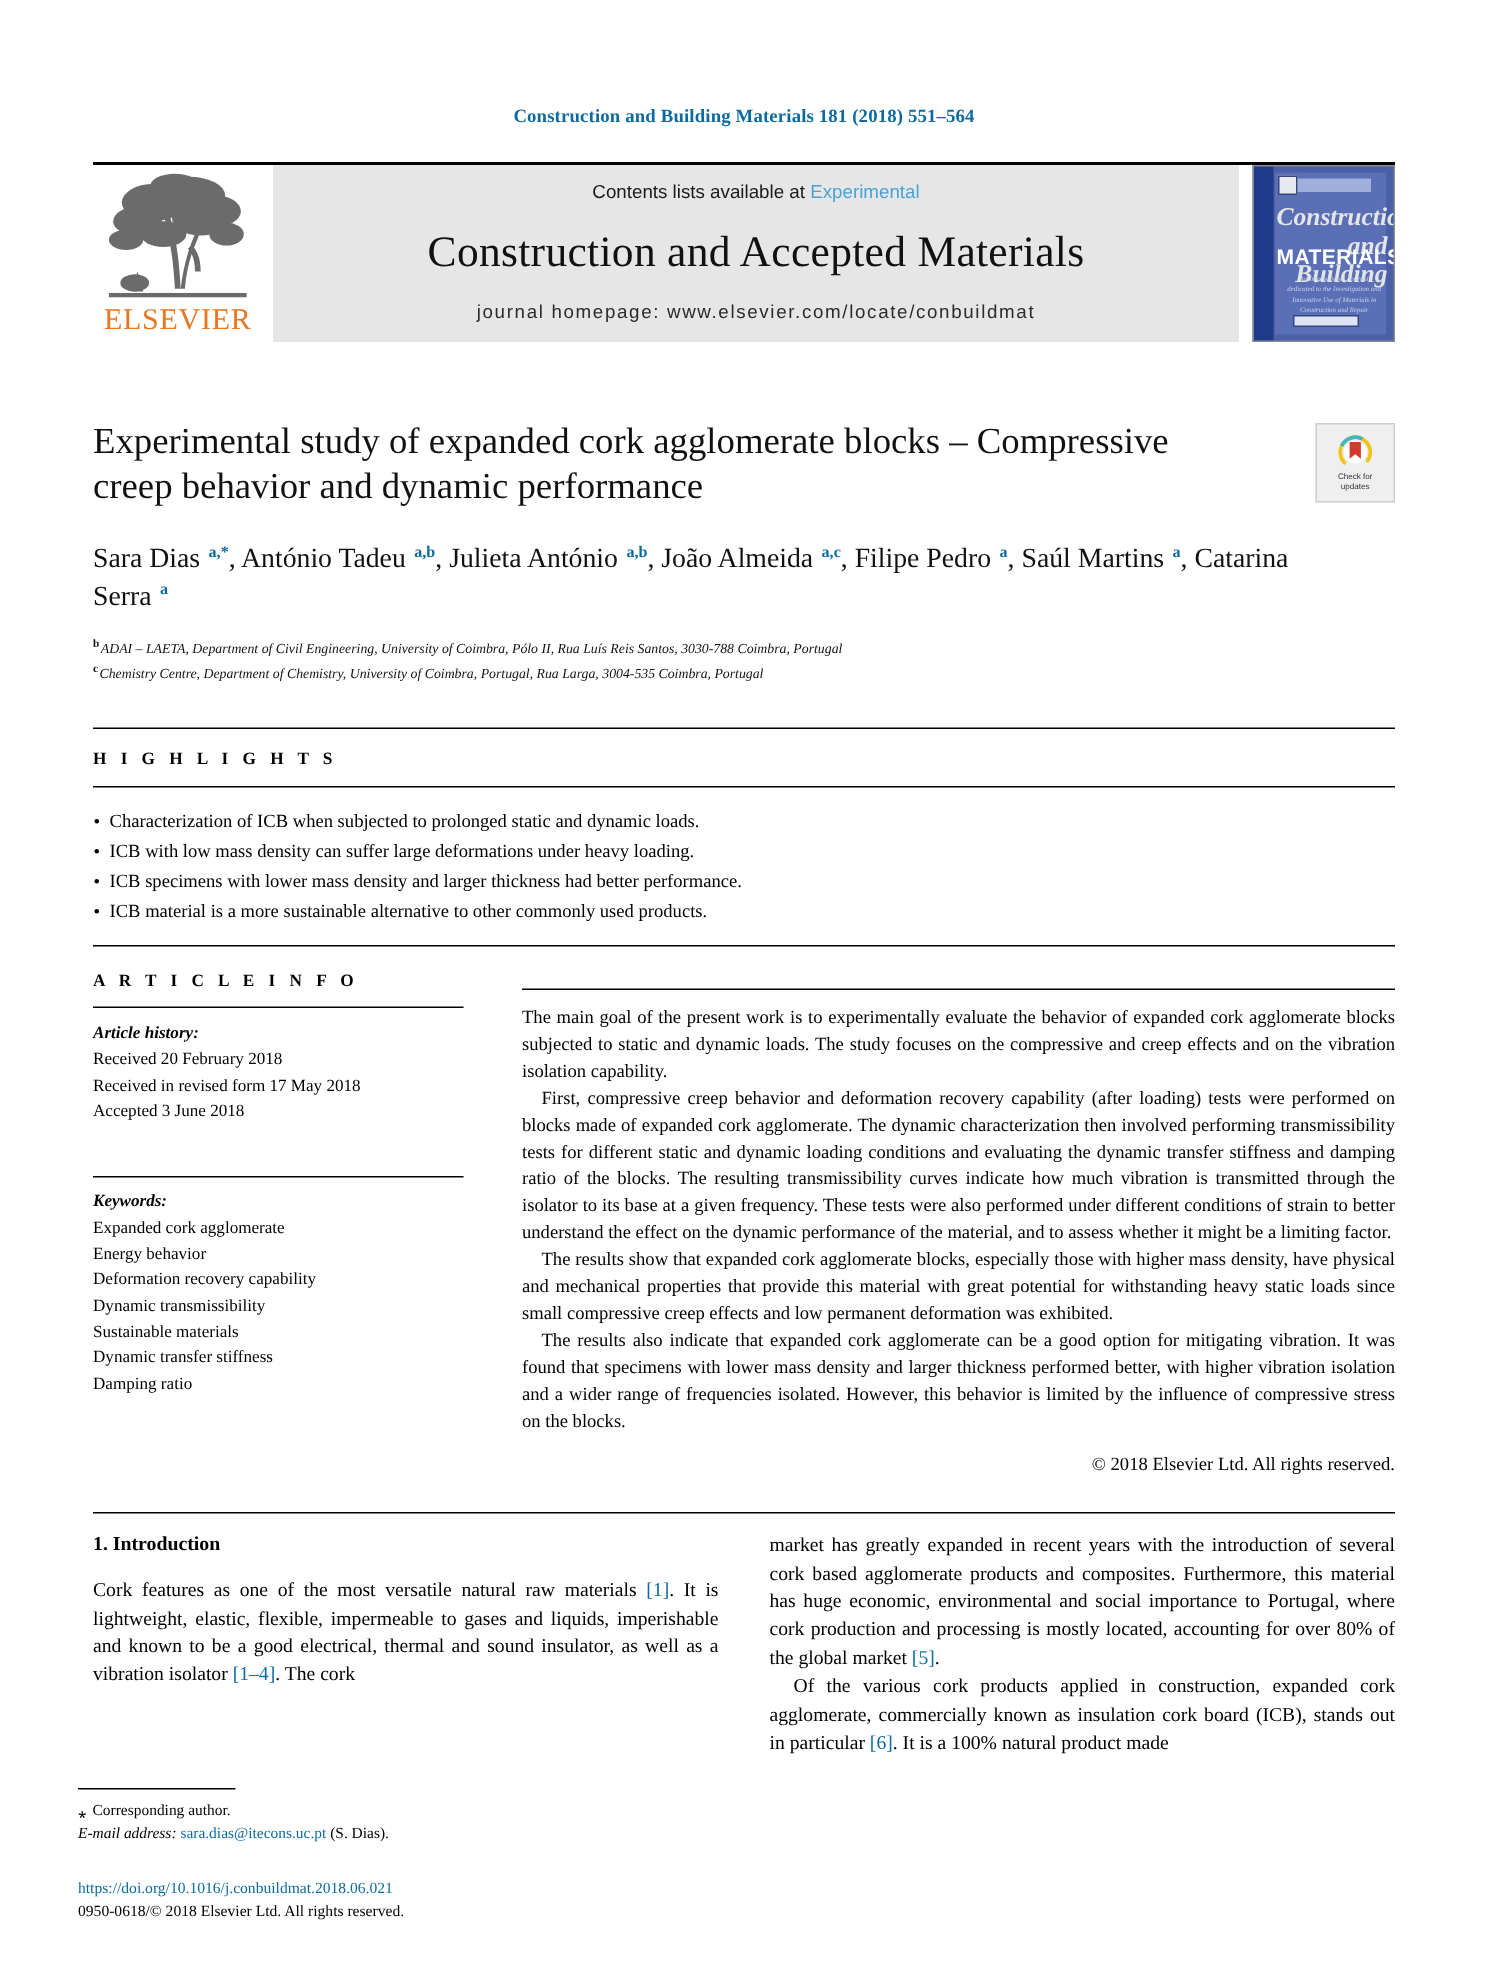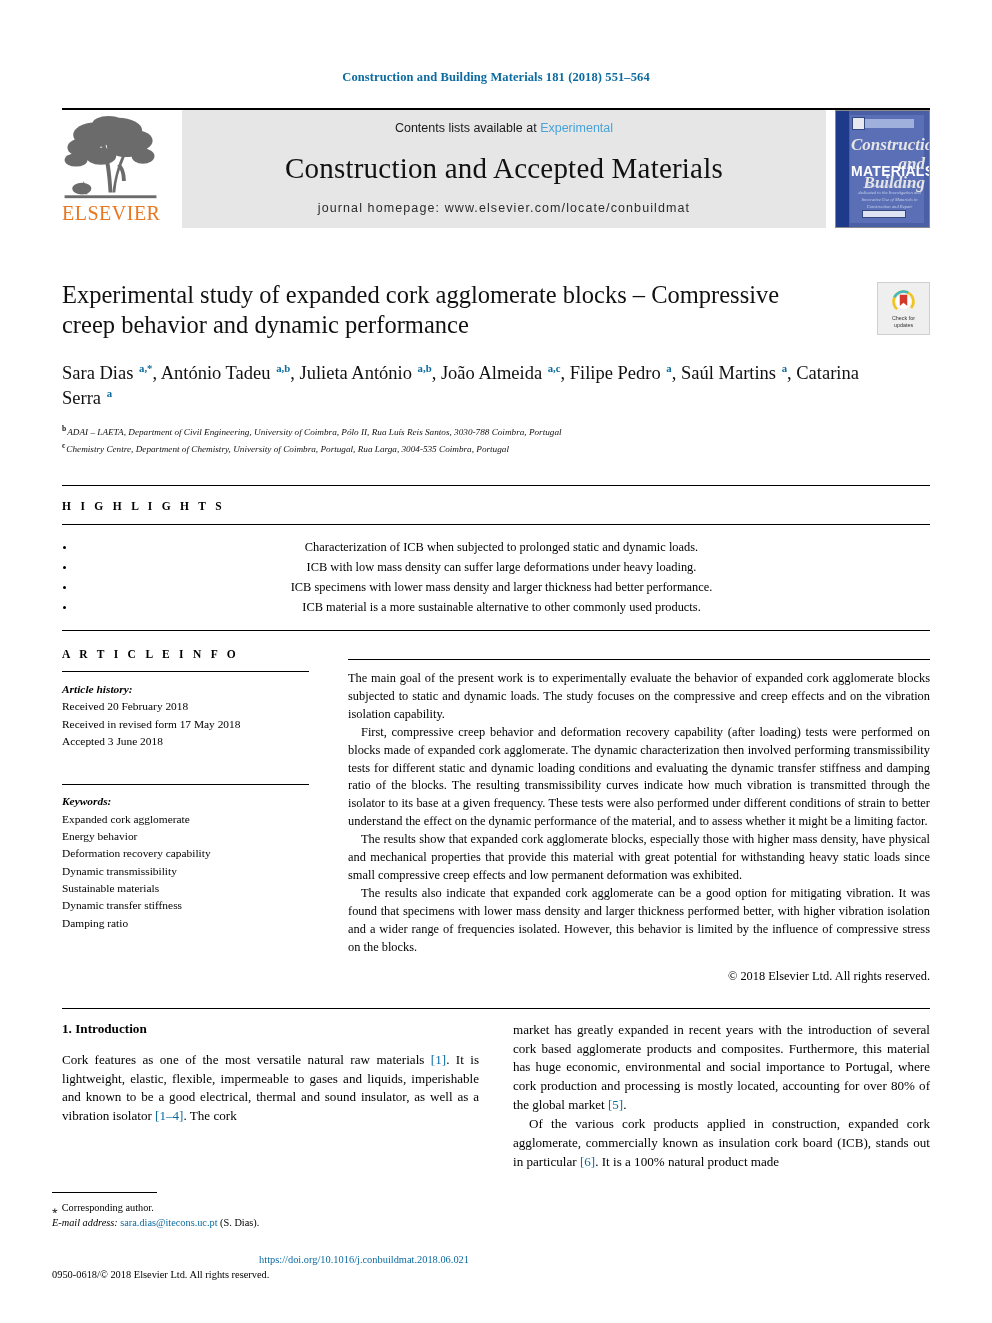--- a/index.html
+++ b/index.html
@@ -44,21 +44,21 @@
     align-items: stretch;
     height: 118px;
     margin-top: 0px;
   }
   .elsevier-logo {
     width: 113px;
     flex: 0 0 113px;
     display: flex;
     flex-direction: column;
     justify-content: flex-start;
-    align-items: flex-start;
+    align-items: center;
     padding-top: 4px;
     box-sizing: border-box;
   }
   .tree-wrap { width: 97px; height: 88px; }
   .elsevier-word {
     font-family: "Liberation Serif", serif;
     color: #e87722;
     font-size: 20px;
     letter-spacing: 0.5px;
     line-height: 1;
@@ -245,21 +245,20 @@
     font-size: 11.5px;
     letter-spacing: 3.3px;
     margin-top: 14px;
   }
   .hl-rule-mid { border-top: 1.5px solid #000; margin-top: 12px; }
   .highlights-list {
     list-style: none;
     margin: 0;
     padding: 0;
     margin-top: 12px;
-    text-align: center;
   }
   .highlights-list li {
     font-family: "Liberation Serif", serif;
     font-size: 12.4px;
     line-height: 1.62;
     position: relative;
     padding-left: 11px;
   }
   .highlights-list li::before {
     content: "";
@@ -355,21 +354,21 @@
     line-height: 1.5;
   }
   .footnote .star { margin-right: 4px; }
   .fn-italic { font-style: italic; }
   .doi-block {
     margin-top: 21px;
     font-family: "Liberation Serif", serif;
     font-size: 10.4px;
     line-height: 1.5;
   }
-  .doi-link { color: #0b6ba0; text-align: right; }
+  .doi-link { color: #0b6ba0; }
 </style>
 </head>
 <body>
 
 <div class="page">
 
   <div class="running-head">Construction and Building Materials 181 (2018) 551–564</div>
 
   <div class="masthead-rule"></div>
   <div class="masthead">

